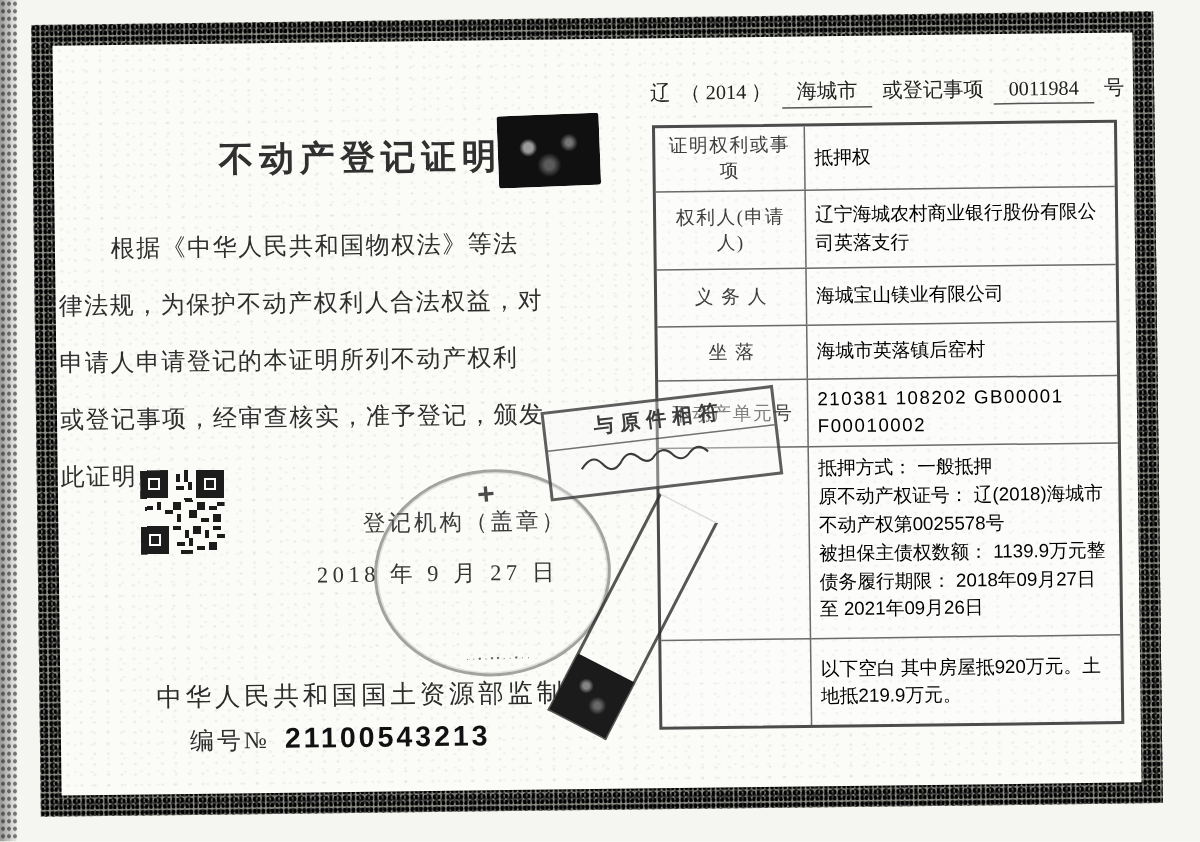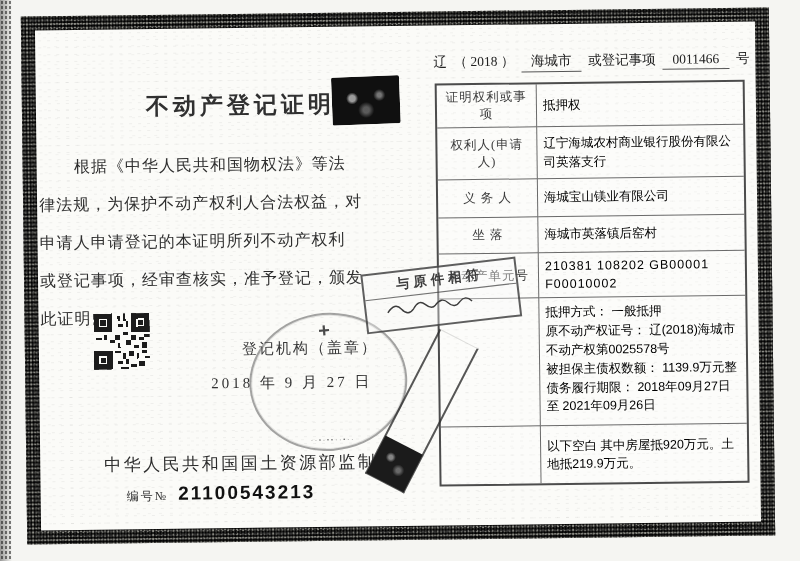--- a/index.html
+++ b/index.html
@@ -69,21 +69,21 @@
     position:absolute;left:50%;top:4px;transform:translateX(-50%);
     font-size:20px;color:#4a4a4a;font-weight:bold;
   }
   .seal .seal-serial{
     position:absolute;left:50%;bottom:6px;transform:translateX(-50%) rotate(3deg);
     font-size:6px;color:#6b6b6b;letter-spacing:2px;
   }
 
   .made-by{position:absolute;left:64px;top:424px;font-size:17px;letter-spacing:2.5px;color:#2c2c2c;}
   .serial-row{position:absolute;left:86px;top:454px;display:flex;align-items:baseline;gap:10px;}
-  .serial-prefix{font-size:12px;letter-spacing:2px;color:#2c2c2c;}
+  .serial-prefix{font-size:16px;letter-spacing:2px;color:#2c2c2c;}
   .serial-number{font-size:19px;font-weight:bold;letter-spacing:2px;color:#111;}
 
   
   .cert-header{
     position:absolute;left:398px;top:28px;width:316px;
     display:flex;align-items:baseline;font-size:13.5px;color:#222;
     white-space:nowrap;
   }
   .cert-header .gap{width:8px;}
   .u{border-bottom:1px solid #555;padding:0 10px 1px 10px;text-align:center;}
@@ -219,27 +219,27 @@
 
     <div class="made-by hand">中华人民共和国国土资源部监制</div>
     <div class="serial-row">
       <span class="serial-prefix hand">编号№</span>
       <span class="serial-number print">21100543213</span>
     </div>
 
     <div class="cert-header hand">
       <span>辽</span>
       <span class="gap"></span>
-      <span>（ 2018 ）</span>
+      <span>（ 2014 ）</span>
       <span class="gap"></span>
       <span class="u">海城市</span>
       <span class="gap"></span>
       <span>或登记事项</span>
       <span class="gap"></span>
-      <span class="u">0011466</span>
+      <span class="u">0011984</span>
       <span class="gap"></span>
       <span>号</span>
     </div>
 
     <div class="cert-table">
       <div class="cell label row-first h-r1">证明权利或事项</div>
       <div class="cell value row-first h-r1">抵押权</div>
 
       <div class="cell label h-r2">权利人(申请人)</div>
       <div class="cell value h-r2">辽宁海城农村商业银行股份有限公司英落支行</div>

